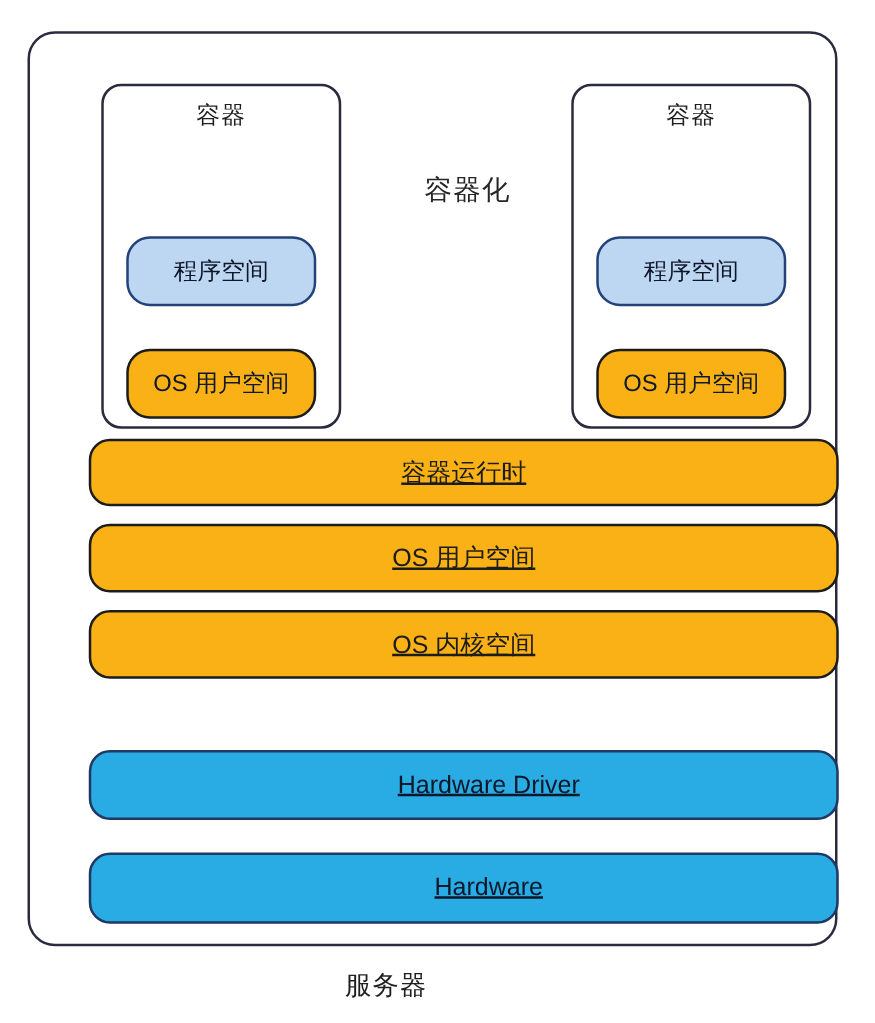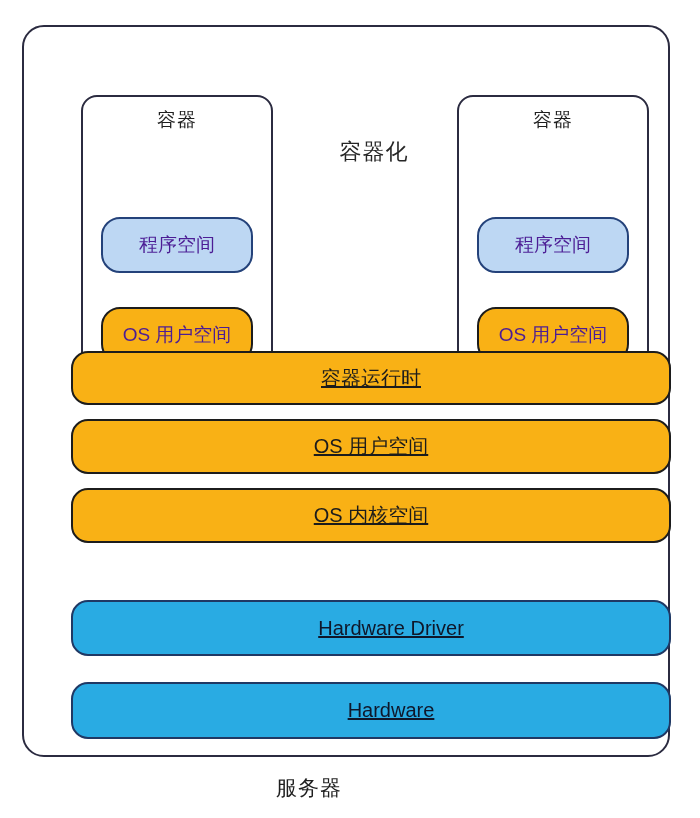--- a/index.html
+++ b/index.html
@@ -27,42 +27,41 @@
   }
   
   .container-box {
     position: absolute;
     top: 40px;
     width: 192px; height: 276px;
     border: 2px solid #2b2b40;
     border-radius: 16px;
     background: #ffffff;
     box-sizing: border-box;
-    margin-top: 28px;
   }
   .container-box.left  { left: 57px; }
   .container-box.right { left: 433px; }
   .container-title {
     margin-top: 10px;
     text-align: center;
     font-size: 19px;
     color: #1f1f1f;
     letter-spacing: 1px;
   }
   .inner-pill {
     position: absolute;
     left: 18px;
     width: 152px; height: 56px;
     border-radius: 19px;
     box-sizing: border-box;
     display: flex;
     align-items: center;
     justify-content: center;
     font-size: 19px;
-    color: #4c1d95;
+    color: #0f172a;
     white-space: nowrap;
   }
   .program-space {
     top: 120px;
     background: #bdd7f3;
     border: 2px solid #24427a;
   }
   .os-user-pill {
     top: 210px;
     background: #f9b115;

